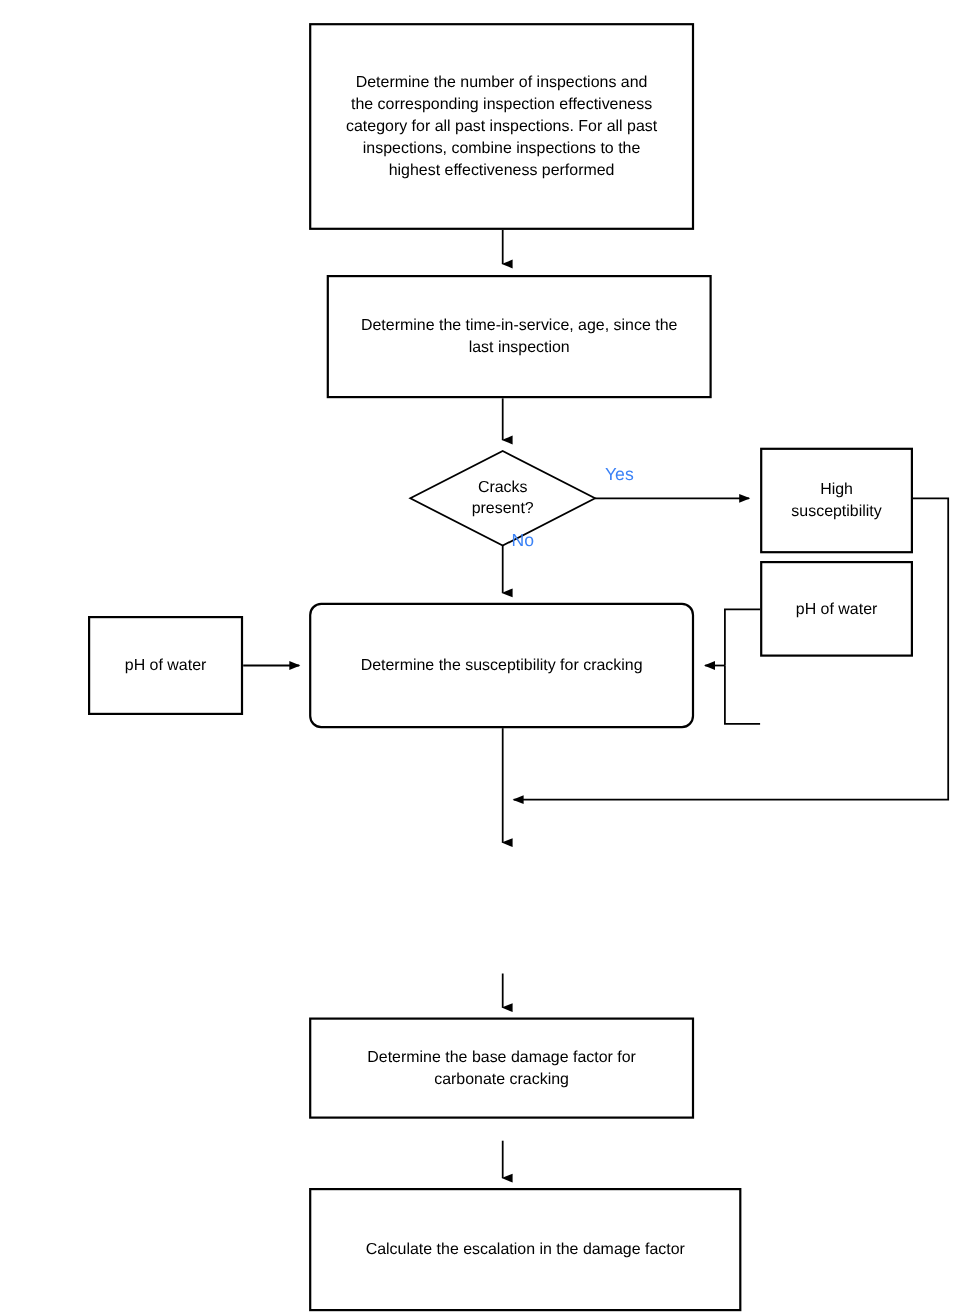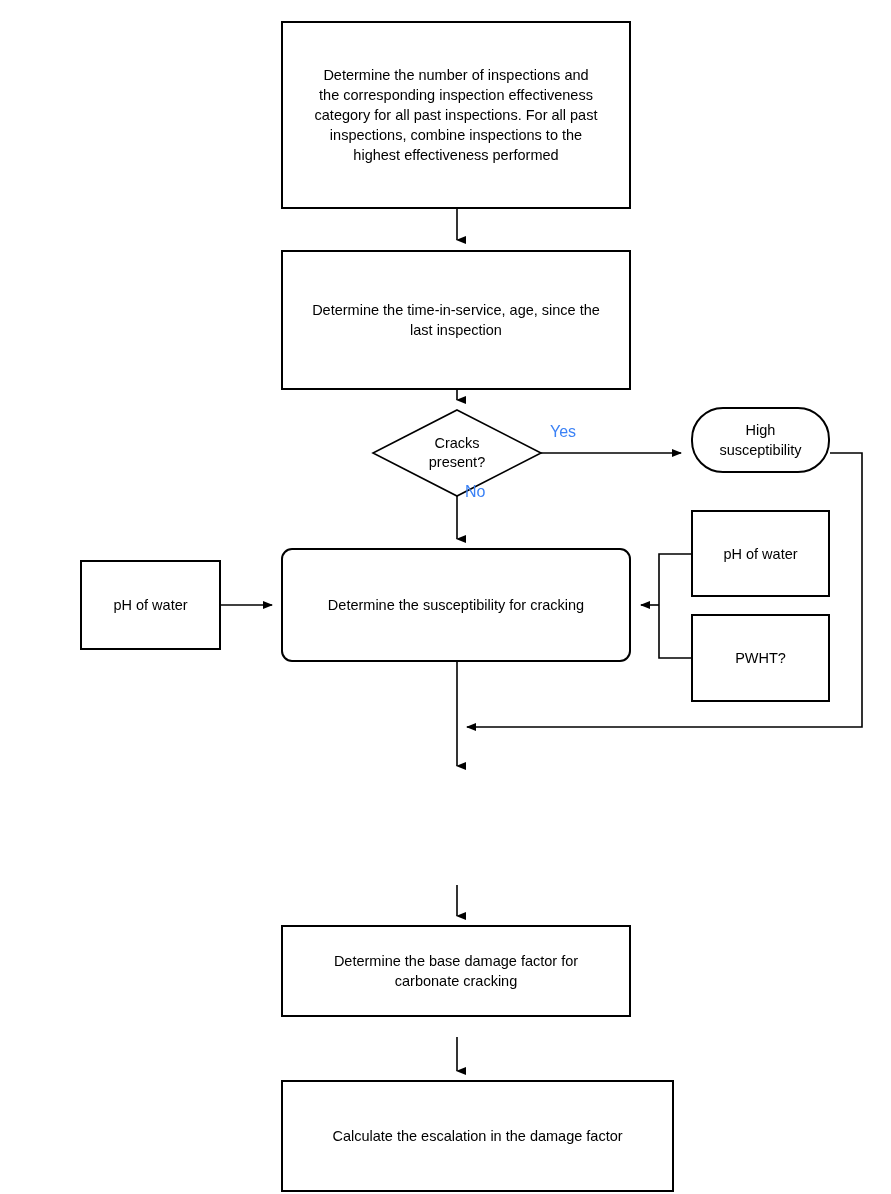--- a/index.html
+++ b/index.html
@@ -136,46 +136,43 @@
   </svg>
 
   <div class="node node-box node-process" style="left:281px; top:21px; width:350px; height:188px;">
     <span class="node-label">Determine the number of inspections and
 the corresponding inspection effectiveness
 category for all past inspections. For all past
 inspections, combine inspections to the
 highest effectiveness performed</span>
   </div>
 
-  <div class="node node-box node-process" style="left:281px; top:250px; width:350px; height:140px;align-items:center;">
+  <div class="node node-box node-process" style="left:297px; top:250px; width:350px; height:112px;align-items:center;">
     <span class="node-label">Determine the time-in-service, age, since the
 last inspection</span>
   </div>
 
   <div class="node decision" style="left:373px; top:410px; width:168px; height:86px;">
     <span class="node-label">Cracks
 present?</span>
   </div>
 
   <div class="edge-label" style="left:550px; top:424px;">Yes</div>
 
   <div class="edge-label" style="left:465px; top:484px;">No</div>
 
-  <div class="node node-box node-small" style="left:691px; top:407px; width:139px; height:66px;border-radius:32px;">
+  <div class="node node-box node-small" style="left:691px; top:407px; width:139px; height:96px;">
     <span class="node-label">High
 susceptibility</span>
   </div>
 
   <div class="node node-box node-small" style="left:691px; top:510px; width:139px; height:87px;">
     <span class="node-label">pH of water</span>
   </div>
 
-  <div class="node node-box node-small" style="left:691px; top:614px; width:139px; height:88px;">
-    <span class="node-label">PWHT?</span>
-  </div>
 
   <div class="node node-box node-small" style="left:80px; top:560px; width:141px; height:90px;">
     <span class="node-label">pH of water</span>
   </div>
 
   <div class="node node-box node-process" style="left:281px; top:548px; width:350px; height:114px;border-radius:11px;">
     <span class="node-label">Determine the susceptibility for cracking</span>
   </div>
 
 

